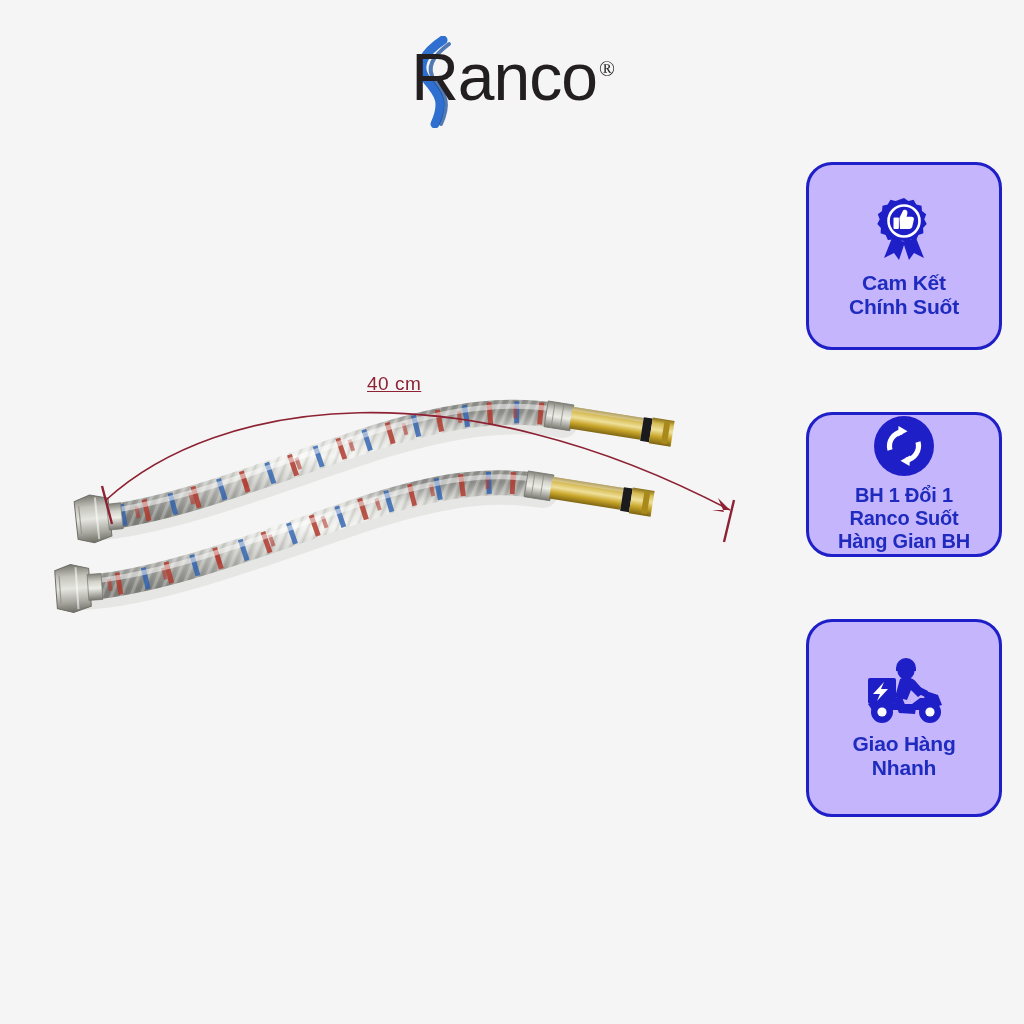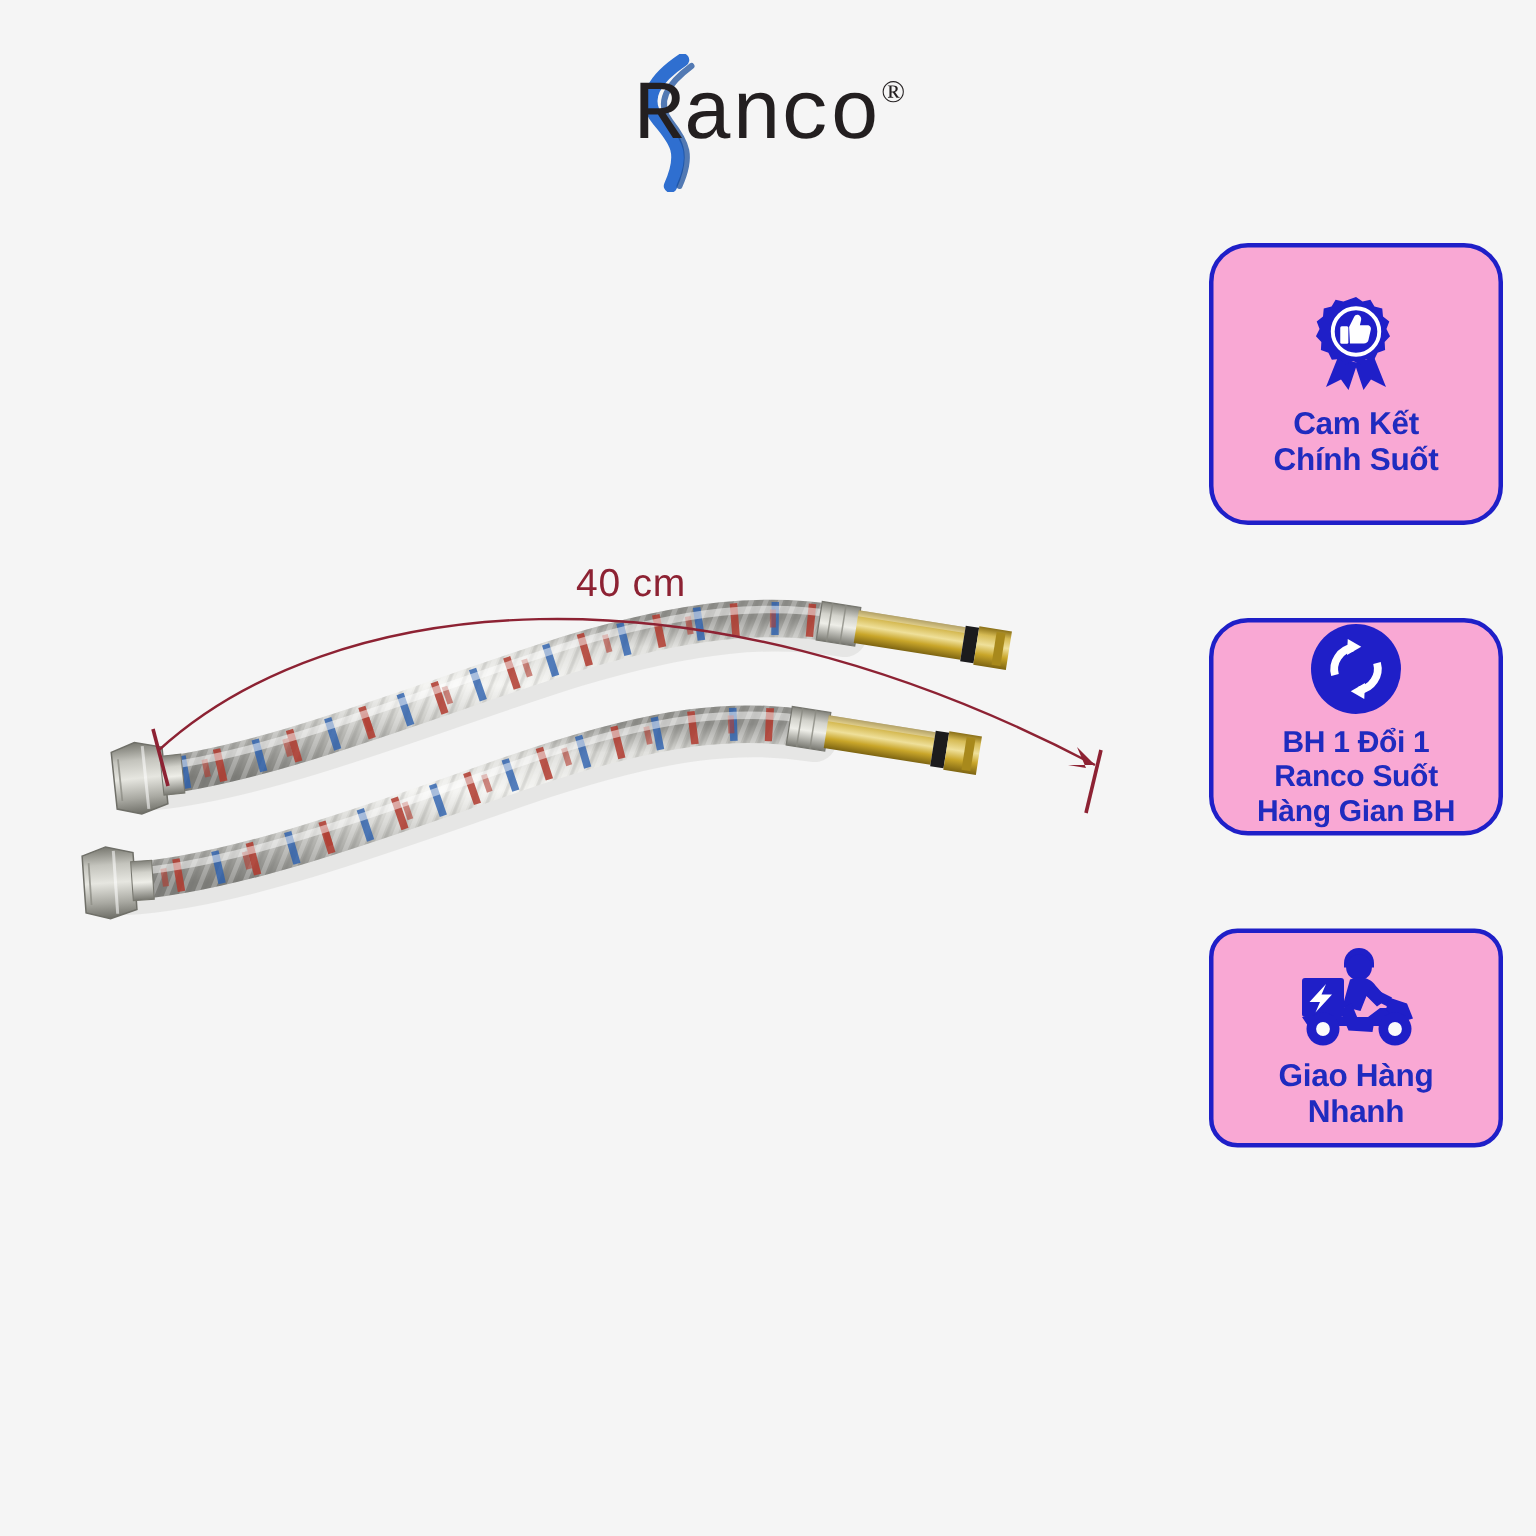--- a/index.html
+++ b/index.html
@@ -16,22 +16,22 @@
   .logo{
     position:absolute;left:0;top:34px;width:1024px;
     text-align:center;
     pointer-events:none;
   }
   .logo-inner{
     display:inline-block;position:relative;
     height:86px;
   }
   .logo-text{
-    font-family:Liberation Mono, monospace;
-    font-size:56px;
+    font-family:Liberation Sans, sans-serif;
+    font-size:66px;
     line-height:86px;
     color:#231f20;
     letter-spacing:-1px;
     position:relative;
     z-index:2;
     text-align:right;
   }
   .logo-reg{
     font-family:"Liberation Serif", serif;
     font-size:21px;
@@ -48,48 +48,49 @@
 
   
   .product{
     position:absolute;left:40px;top:360px;width:760px;height:330px;
   }
   .product svg{display:block;}
 
   
   .dim-label{
     position:absolute;
-    left:384px;top:373px;
+    left:367px;top:373px;
     font-family:"Liberation Sans", sans-serif;
-    font-size:26px;
+    font-size:19px;
     color:#8d2233;
     letter-spacing:0.5px;
     white-space:nowrap;
+    text-decoration:underline;
   }
 
   
   .badges{
     position:absolute;left:806px;top:162px;width:196px;
     display:flex;flex-direction:column;gap:62px;
   }
   .badge{
     box-sizing:border-box;
     width:196px;
     border:3px solid #1f1fc8;
     border-radius:26px;
-    background:#f9a8d4;
+    background:#c4b5fd;
     display:flex;
     flex-direction:column;
     align-items:center;
     justify-content:center;
     padding:14px 6px 16px;
   }
   .badge-1{height:188px;}
   .badge-2{height:145px;}
-  .badge-3{height:146px;border-radius:19px;}
+  .badge-3{height:198px;}
   .badge-icon{
     width:74px;height:74px;
     display:flex;align-items:center;justify-content:center;
     margin-bottom:6px;
   }
   .badge-3 .badge-icon{width:88px;height:72px;}
   .badge-text{
     text-align:center;
     color:#1f2bbf;
     font-weight:bold;

